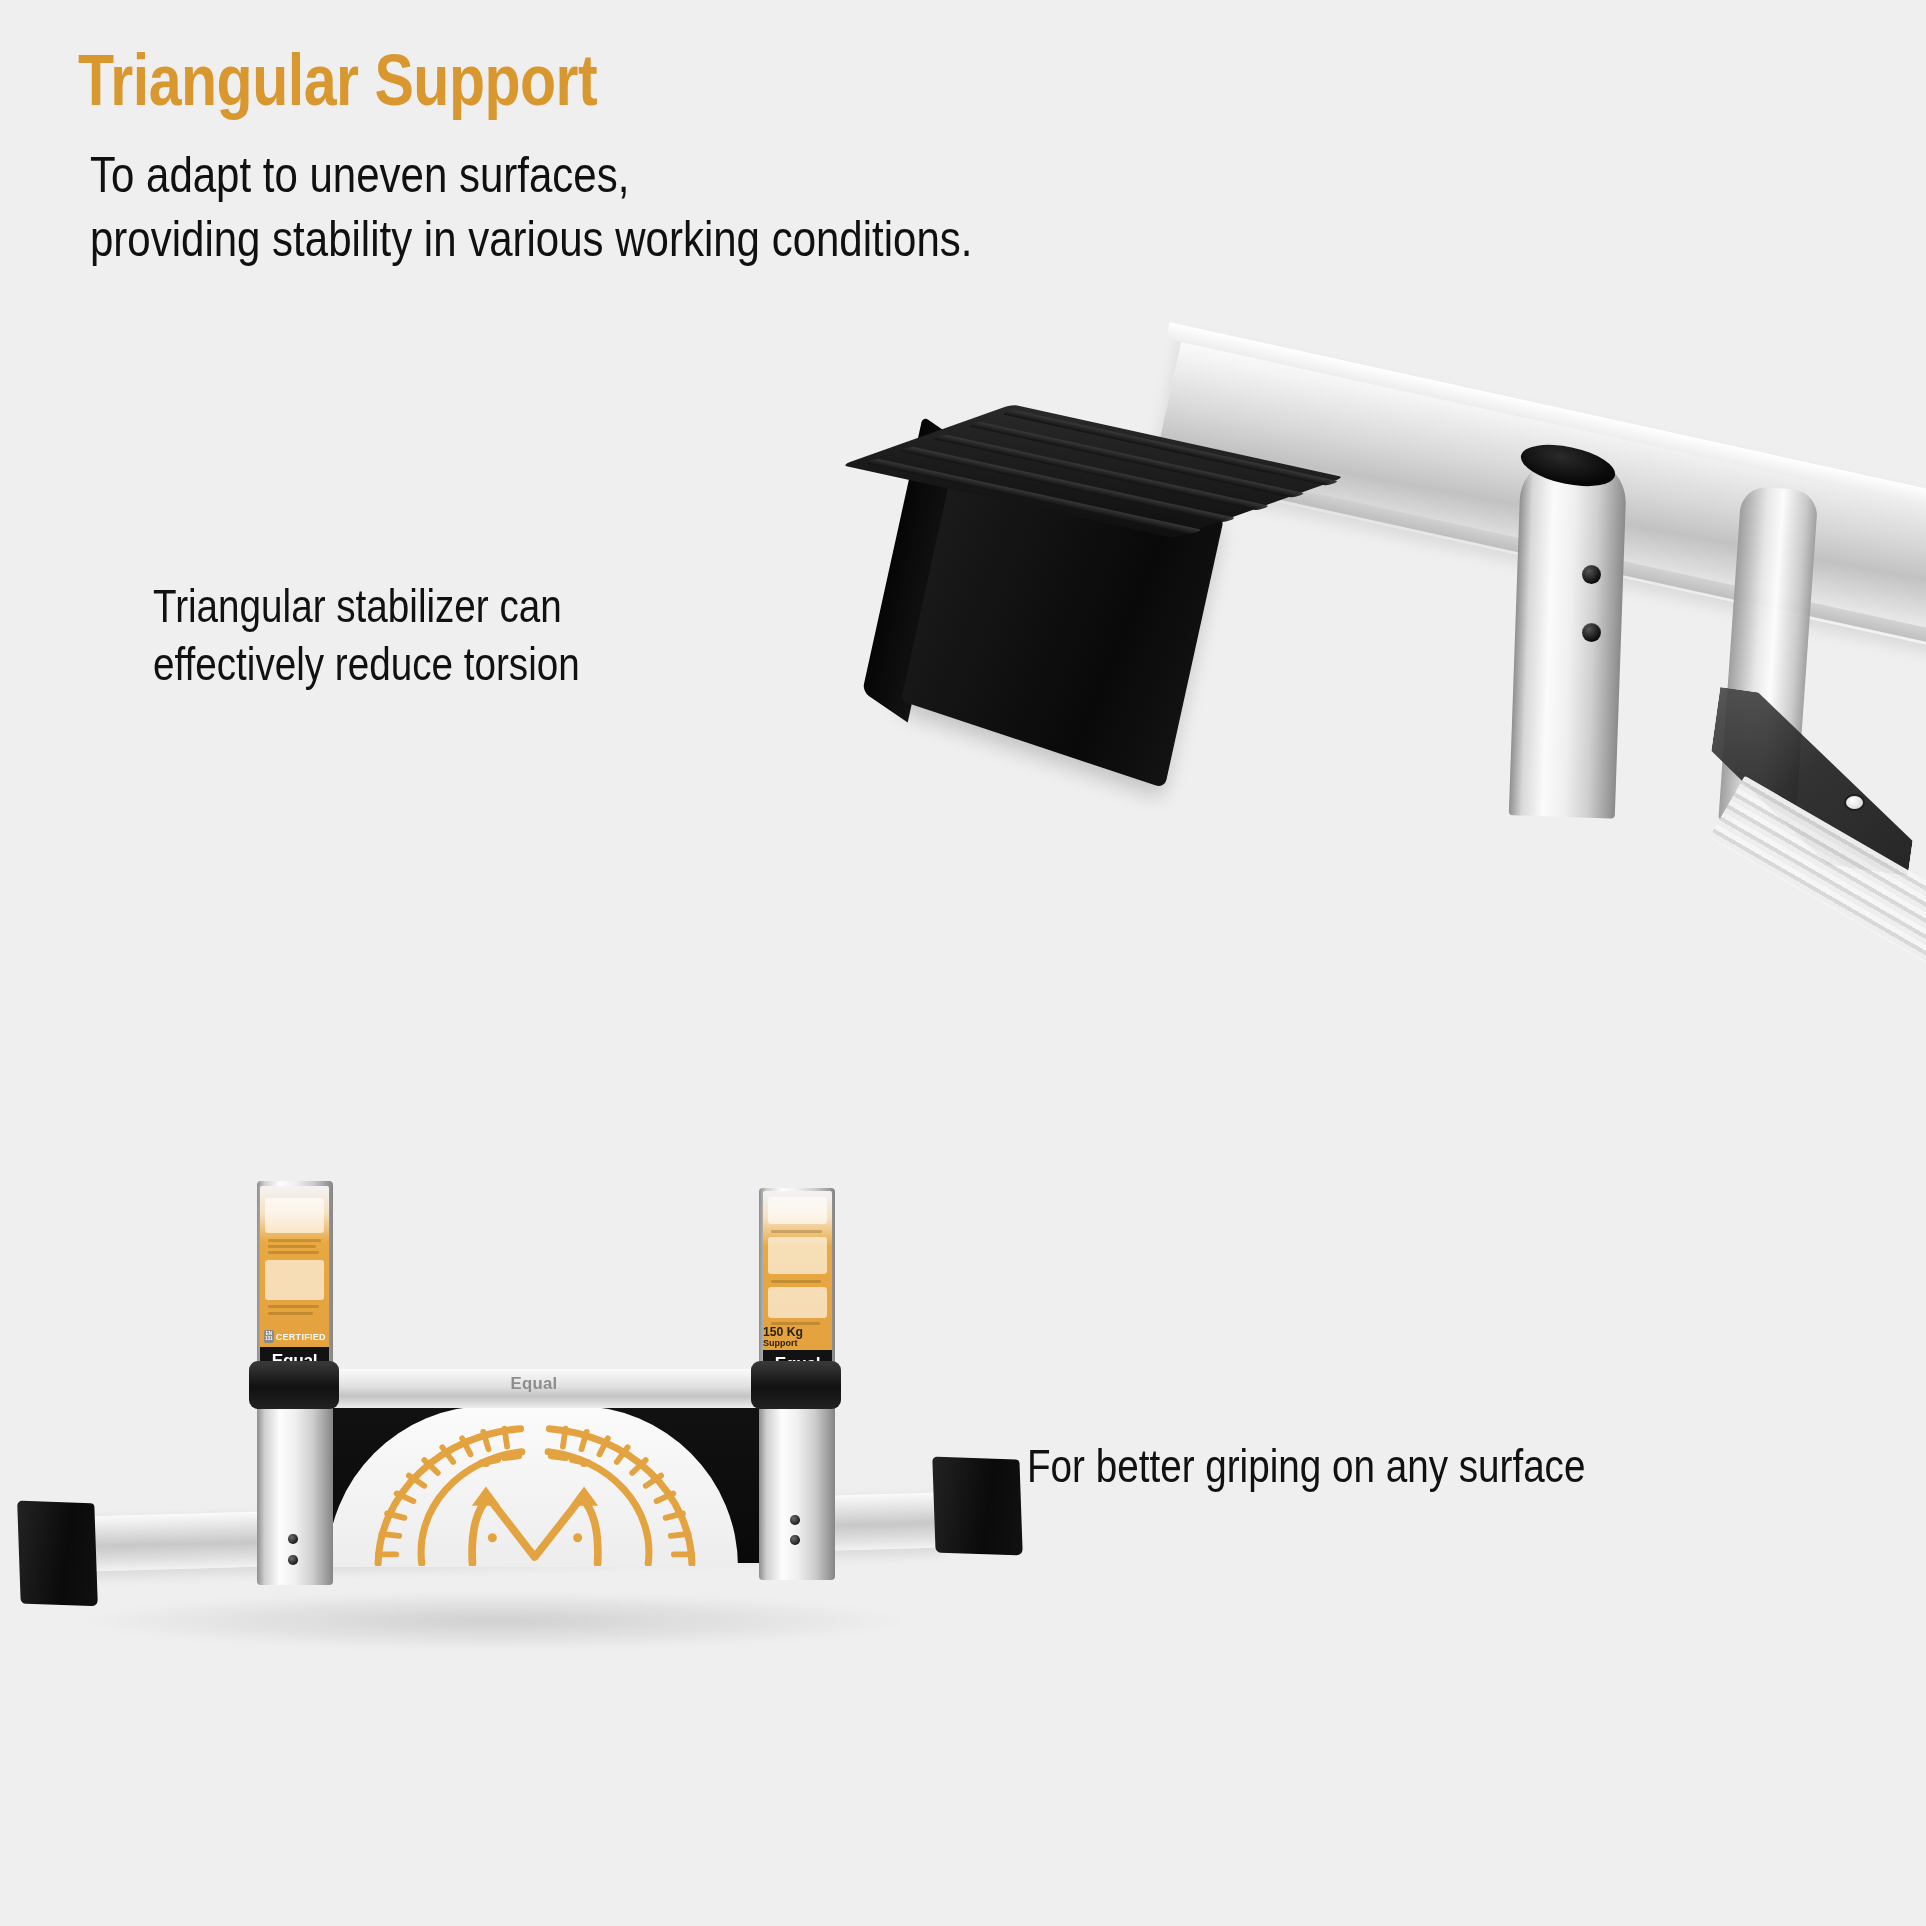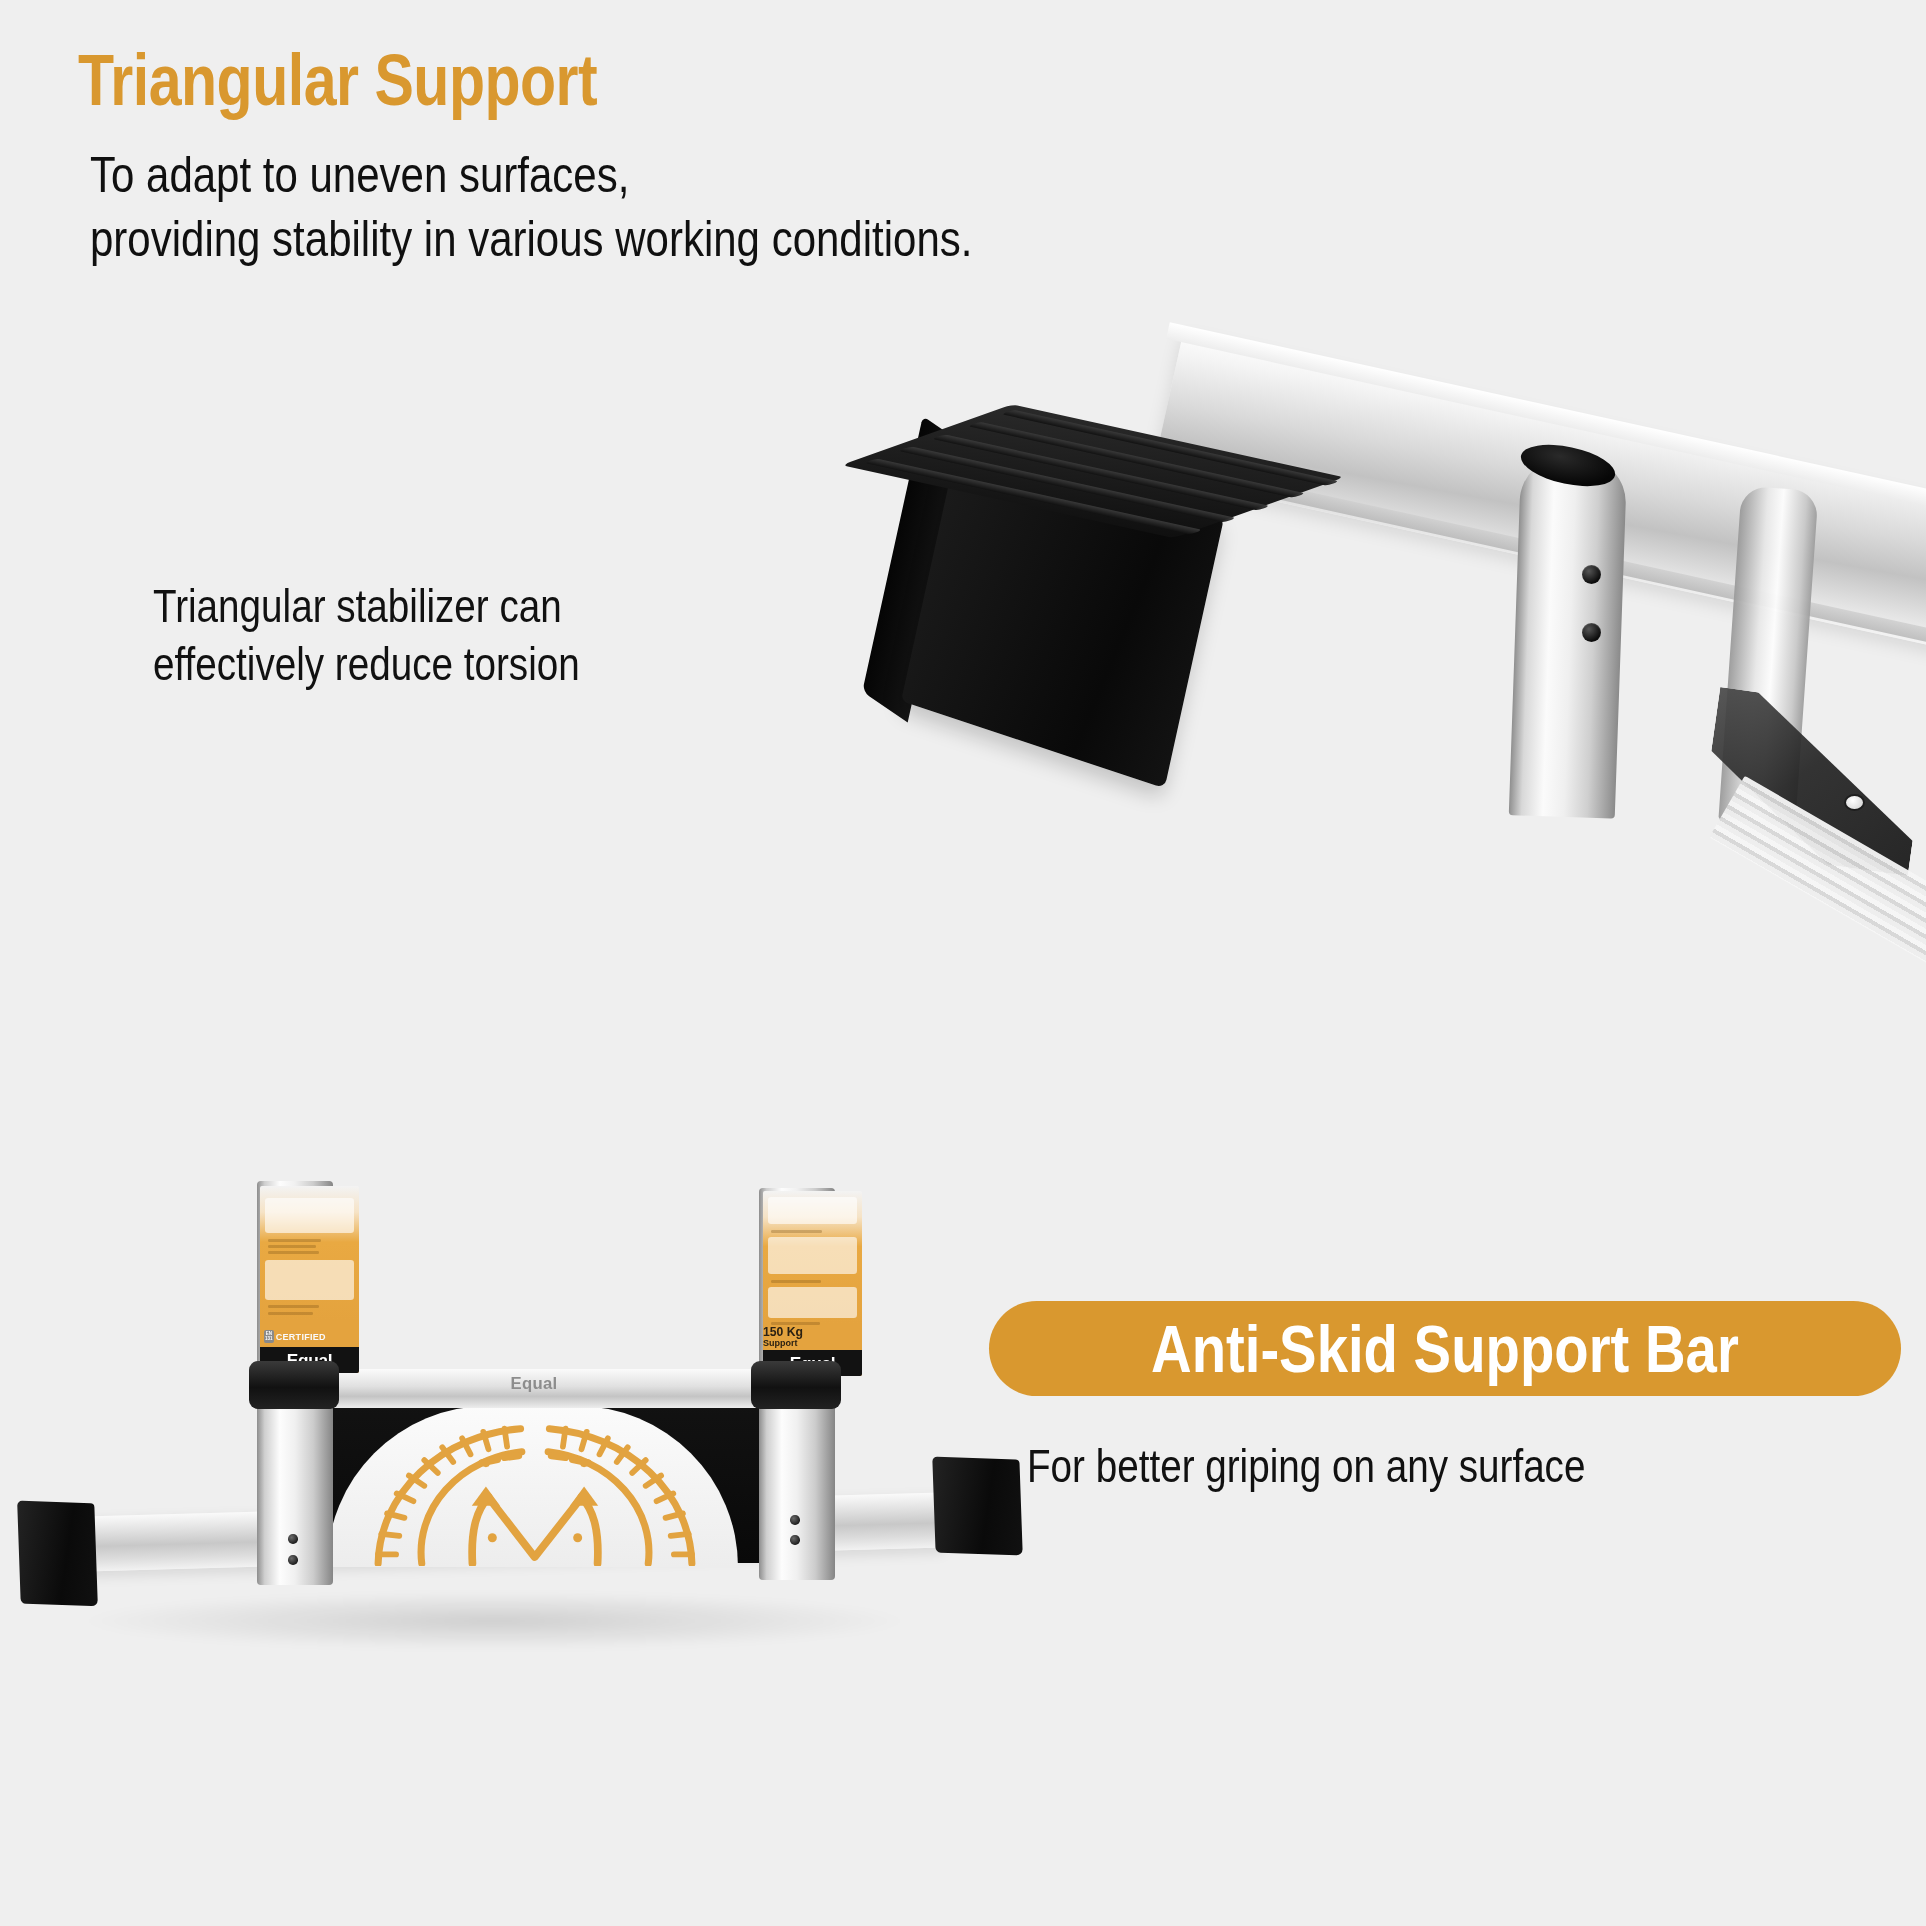--- a/index.html
+++ b/index.html
@@ -196,21 +196,21 @@
     border-radius:205px 205px 0 0;
   }
   .proto{
     position:absolute;left:360px;top:385px;width:350px;height:154px;
   }
 
   
   .sticker{
     position:absolute;width:69px;
     background:linear-gradient(180deg,#f3f3f3 0%,#f6e3c6 14%,#e9a942 30%,#e4a33e 72%,#e4a33e 86%);
-    border-radius:1.9px;overflow:hidden;padding-left:30px;
+    border-radius:1.9px;overflow:hidden;
   }
   #sticker-left{left:260px;top:159px;height:187px;}
   #sticker-right{left:763px;top:164px;height:185px;}
 
   .sticker-ghost{position:absolute;left:5.1px;right:5.1px;background:rgba(255,255,255,.62);border-radius:3.2px;}
   .sticker-line{position:absolute;background:rgba(120,80,20,.30);height:2.6px;border-radius:1.3px;}
 
   .sticker-en{
     position:absolute;left:3.9px;bottom:29.5px;width:62px;height:14px;
     display:flex;align-items:center;gap:1.9px;
@@ -284,23 +284,20 @@
 
     <div class="tube2"></div>
     <div class="bracket"></div>
     <div class="bracket-hole"></div>
     <div class="rung"></div>
   </div>
 
   <div class="pill-caption" id="cap-unique">Triangular stabilizer can
 effectively reduce torsion</div>
 
-  <div class="pill" id="pill-antiskid">
-    <span>Anti-Skid Support Bar</span>
-  </div>
   <div class="pill-caption" id="cap-antiskid">For better griping on any surface</div>
 
   <div class="photo-bot">
 
     <div class="shadow-blur" style="left:77px;top:565px;width:835px;height:58px;"></div>
 
     <div class="horiz-bar"></div>
     <div class="foot" id="foot-left"></div>
     <div class="foot" id="foot-right"></div>
 

